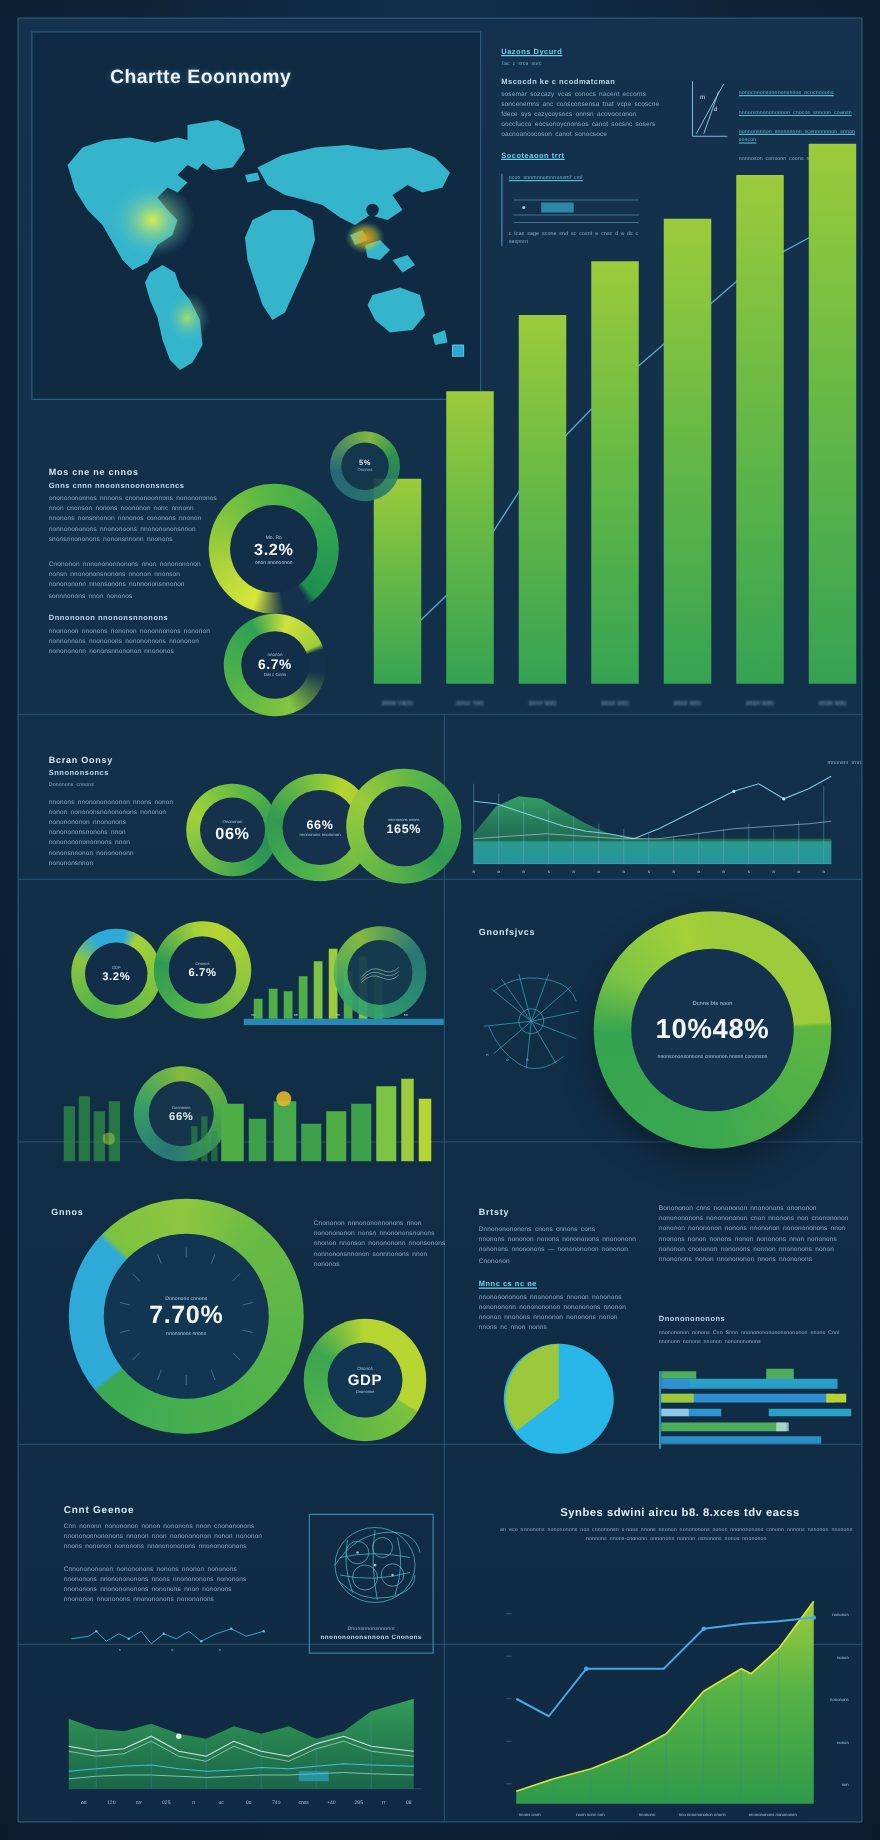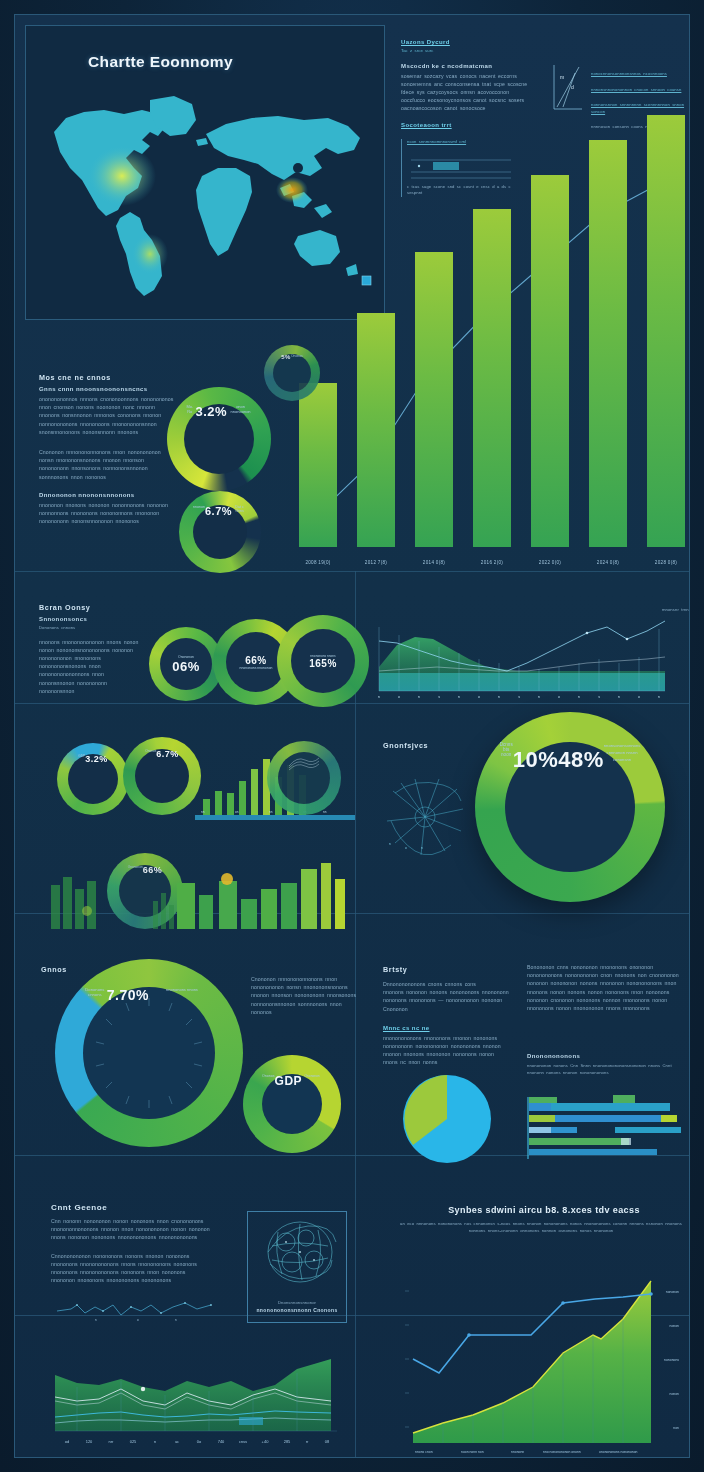--- a/index.html
+++ b/index.html
@@ -74,22 +74,22 @@
   }
   .bar-lbl {
     position: absolute; bottom: 20px; width: 48px; text-align: center;
     color: #9fc2da; font-size: 4.6px; filter: blur(.7px); letter-spacing: .3px;
   }
 
   
   .donut { position: absolute; border-radius: 50%; }
   .donut .hole {
     position: absolute; border-radius: 50%;
-    background: #132e48; display: flex; flex-direction: row;
-    justify-content: center; text-align: center;
+    background: #132e48; display: flex; flex-direction: column;
+    align-items: center; justify-content: center; text-align: center;
   }
   .dval { color: #f2f8fc; font-weight: bold; filter: blur(.55px); letter-spacing: .5px; }
   .dcap { color: #a9cbe0; filter: blur(.6px); }
 
   
   .panel { position: absolute; }
 
   .ring3 { position: absolute; border-radius: 50%; }
 
   svg { display: block; overflow: visible; }
@@ -426,21 +426,21 @@
         <path d="M14 18 Q24 10 36 8 T62 10 T80 26"></path>
         <path d="M10 46 Q18 66 34 76 T70 70"></path>
       </g>
       <g fill="#7fd0ea" font-size="3.2" filter="blur(.4px)">
         <text x="8" y="70">n</text>
           <text x="24" y="74">o</text>
           <text x="40" y="74">n</text>
       </g>
     </svg>
 
-    <div class="donut" style="left:460px; top:697px; width:190px; height:190px;
+    <div class="donut" style="left:460px; top:714px; width:190px; height:190px;
          background: conic-gradient(from 0deg, #9ccb3b 0deg, #9ccb3b 86deg, #5fb742 88deg, #3ba84f 180deg, #35a44f 268deg, #7ec444 300deg, #a4d138 345deg, #9ccb3b 360deg);
          box-shadow: 0 10px 26px rgba(0,0,0,.35);">
       <div class="hole" style="left:30px; top:30px; width:130px; height:130px; background:#14324d;">
         <div class="dcap" style="font-size:4.6px">Dcnns bts noon</div>
         <div class="dval" style="font-size:22px; margin:5px 0;">10%48%</div>
         <div class="dcap" style="font-size:4.2px; width:104px; line-height:7px;">nnonsononsonnons cnnnonon nnsnn cononsnn</div>
       </div>
     </div>
 
     <div class="head-sm" style="position:absolute; left:26px; top:950px;">Gnnos</div>
@@ -460,21 +460,21 @@
               <line x1="61" y1="116" x2="61" y2="108"></line>
             <line x1="38" y1="112" x2="41" y2="104"></line>
               <line x1="18" y1="96" x2="24" y2="90"></line>
             <line x1="8" y1="74" x2="16" y2="72"></line>
               <line x1="8" y1="50" x2="16" y2="52"></line>
             <line x1="18" y1="27" x2="24" y2="33"></line>
               <line x1="38" y1="11" x2="41" y2="19"></line>
           </g>
         </svg>
         <div class="dcap" style="font-size:4.2px; position:relative; z-index:2">Dononons cnnons</div>
-        <div class="dval" style="font-size:14px; position:relative; z-index:2">7.70%</div>
+        <div class="dval" style="font-size:20px; position:relative; z-index:2">7.70%</div>
         <div class="dcap" style="font-size:4px; width:94px; line-height:6.4px; position:relative; z-index:2">nnononons nnons</div>
       </div>
     </div>
 
     <div class="donut" style="left:228px; top:1040px; width:98px; height:98px;
          background: conic-gradient(from 0deg, #b6d531 0deg, #b6d531 120deg, #7cc23e 122deg, #4fb24a 230deg, #3aa64f 300deg, #b6d531 360deg);">
       <div class="hole" style="left:19px; top:19px; width:60px; height:60px; background:#123552;">
         <div class="dcap" style="font-size:3.6px">Ononos</div>
         <div class="dval" style="font-size:12px">GDP</div>
         <div class="dcap" style="font-size:3.2px; width:52px; line-height:5px">Onononon</div>

